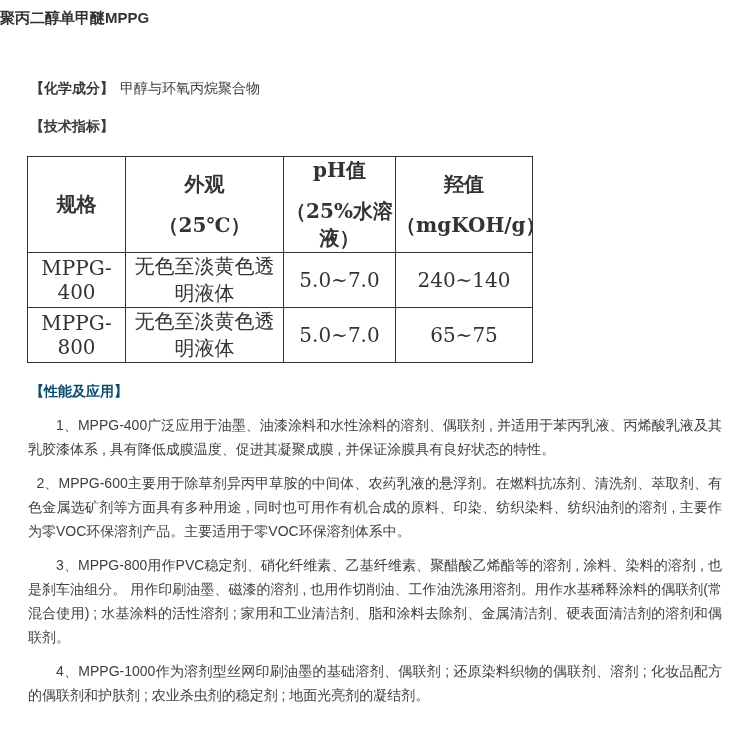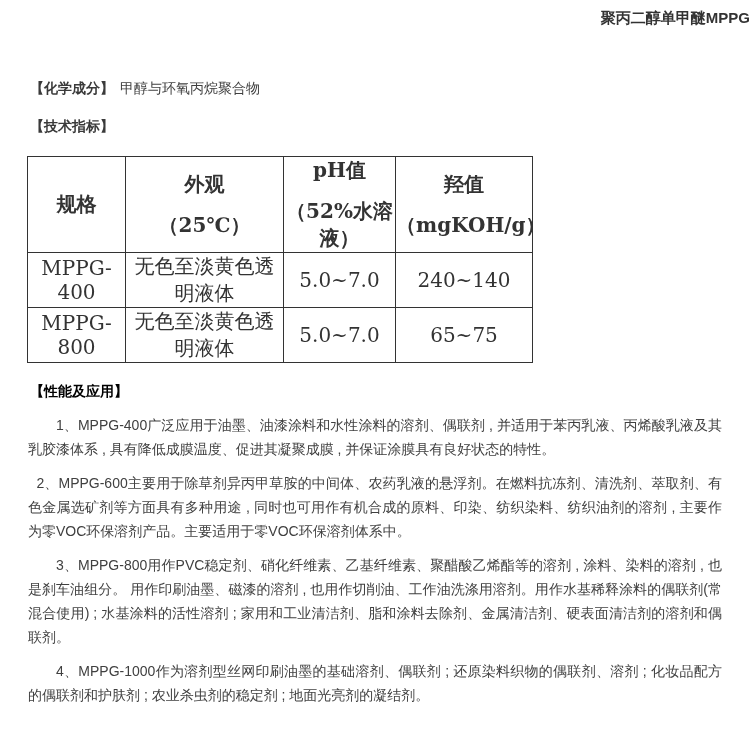--- a/index.html
+++ b/index.html
@@ -6,21 +6,21 @@
     margin: 0; padding: 0;
     width: 750px; height: 745px;
     background: #ffffff;
     overflow: hidden;
     font-family: "Liberation Sans", sans-serif;
     color: #3c3c3c;
   }
   .doc { width: 750px; height: 745px; }
 
   .title {
-    text-align: right;
+    text-align: left;
     font-size: 15px;
     font-weight: bold;
     color: #333333;
     padding-top: 8px;
     line-height: 20px;
   }
 
   .sections { margin-top: 52px; }
   .section-line {
     margin: 16px 28px 22px 30px;
@@ -51,21 +51,21 @@
   }
   table.spec-table th { height: 74px; font-weight: bold; }
   table.spec-table td { height: 39px; font-weight: normal; }
   .h-bot { margin-top: 14px; }
 
   .perf-header {
     margin: 20px 28px 0 30px;
     font-size: 14px;
     line-height: 16px;
     font-weight: bold;
-    color: #000000;
+    color: #0c4a6e;
   }
 
   .paragraphs {
     margin: 14px 28px 0 28px;
     font-size: 14px;
     line-height: 24px;
     color: #404040;
     text-align: justify;
   }
   .paragraphs p { margin: 0 0 10px 0; text-indent: 2em; }
@@ -98,21 +98,21 @@
       <tr>
         <th>
           <div class="h-top">规格</div>
         </th>
         <th>
           <div class="h-top">外观</div>
           <div class="h-bot">（25℃）</div>
         </th>
         <th>
           <div class="h-top">pH值</div>
-          <div class="h-bot">（52%水溶液）</div>
+          <div class="h-bot">（25%水溶液）</div>
         </th>
         <th>
           <div class="h-top">羟值</div>
           <div class="h-bot">（mgKOH/g）</div>
         </th>
       </tr>
     </thead>
     <tbody>
       <tr>
         <td>MPPG-400</td>

